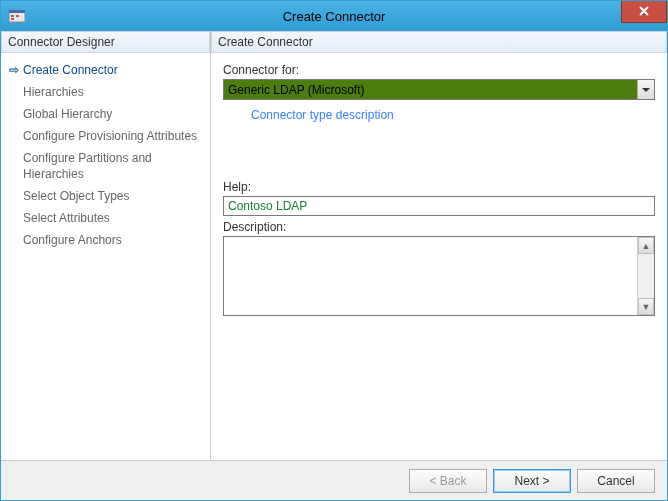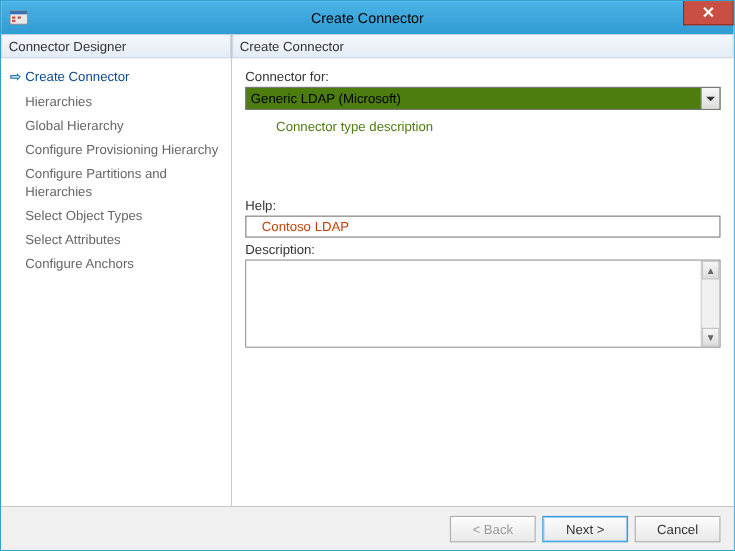--- a/index.html
+++ b/index.html
@@ -129,31 +129,31 @@
     cursor: pointer;
   }
   .dd-arrow {
     width: 0; height: 0;
     border-left: 4px solid transparent;
     border-right: 4px solid transparent;
     border-top: 4px solid #333;
   }
   .type-desc {
     margin: 8px 0 0 28px;
-    color: #4d7c0f;
+    color: #3b82f6;
   }
   .spacer { height: 58px; }
   .text-input {
     width: 100%;
     height: 20px;
     border: 1px solid #7a7a7a;
-    padding: 1px 14px;
+    padding: 1px 4px;
     font-family: inherit;
     font-size: 12px;
-    color: #c2410c;
+    color: #15803d;
   }
   .textarea-wrap {
     position: relative;
     width: 100%;
     height: 80px;
     border: 1px solid #7a7a7a;
     background: #fff;
   }
   .textarea {
     width: calc(100% - 17px);
@@ -244,21 +244,21 @@
         <span class="arrow">⇨</span>
         <span>Create Connector</span>
       </div>
       <div class="nav-item">
         <span>Hierarchies</span>
       </div>
       <div class="nav-item">
         <span>Global Hierarchy</span>
       </div>
       <div class="nav-item">
-        <span>Configure Provisioning Hierarchy</span>
+        <span>Configure Provisioning Attributes</span>
       </div>
       <div class="nav-item">
         <span>Configure Partitions and Hierarchies</span>
       </div>
       <div class="nav-item">
         <span>Select Object Types</span>
       </div>
       <div class="nav-item">
         <span>Select Attributes</span>
       </div>

